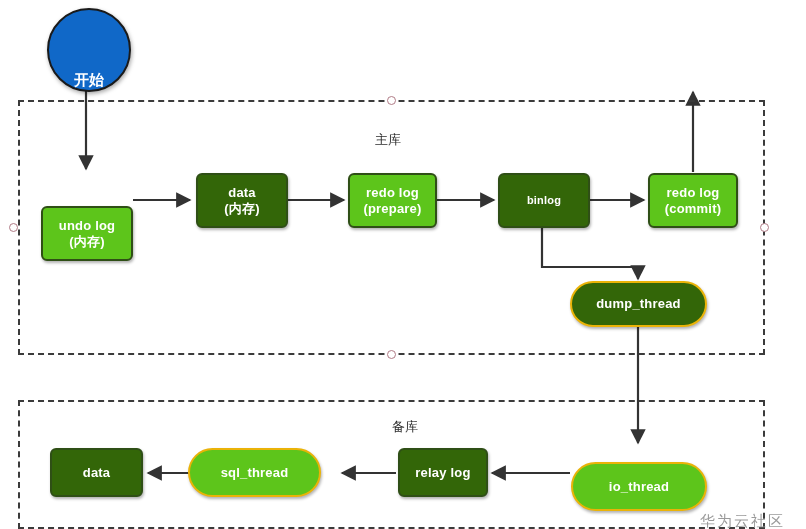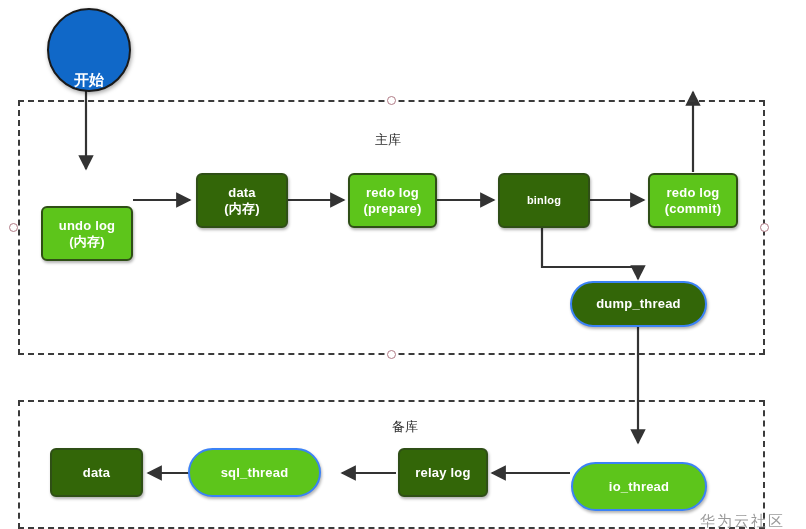--- a/index.html
+++ b/index.html
@@ -14,21 +14,21 @@
   .node{
     position:absolute;box-sizing:border-box;
     display:flex;align-items:center;justify-content:center;
     text-align:center;color:#ffffff;font-weight:bold;
     line-height:1.18;letter-spacing:.2px;
     box-shadow:1px 2px 3px rgba(0,0,0,.30);
   }
   .node .lbl{display:block;white-space:pre-line;}
 
   .rect{border-radius:6px;border:2px solid #2f4f16;}
-  .pill{border-radius:34px;border:2px solid #3b82f6;}
+  .pill{border-radius:34px;border:2px solid #eab308;}
   .green-light{background:#5dc51b;}
   .green-dark{background:#336608;}
 
   .circle{
     position:absolute;border-radius:50%;
     background:#1068c8;border:2px solid #1a1a1a;
     display:flex;align-items:flex-end;justify-content:center;
     color:#ffffff;font-weight:bold;font-size:15px;
     box-shadow:1px 2px 4px rgba(0,0,0,.35);
   }

